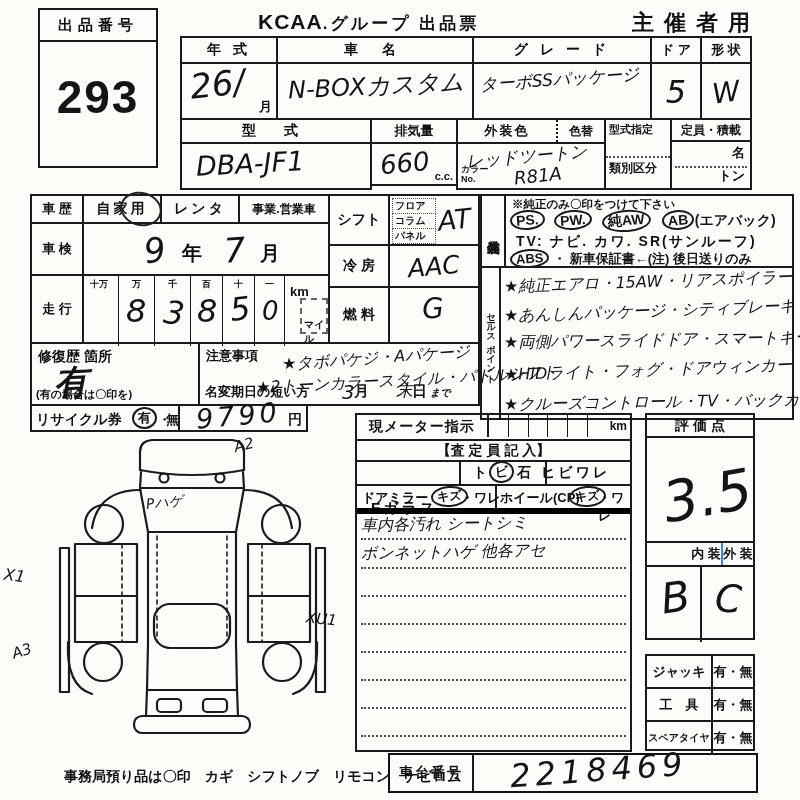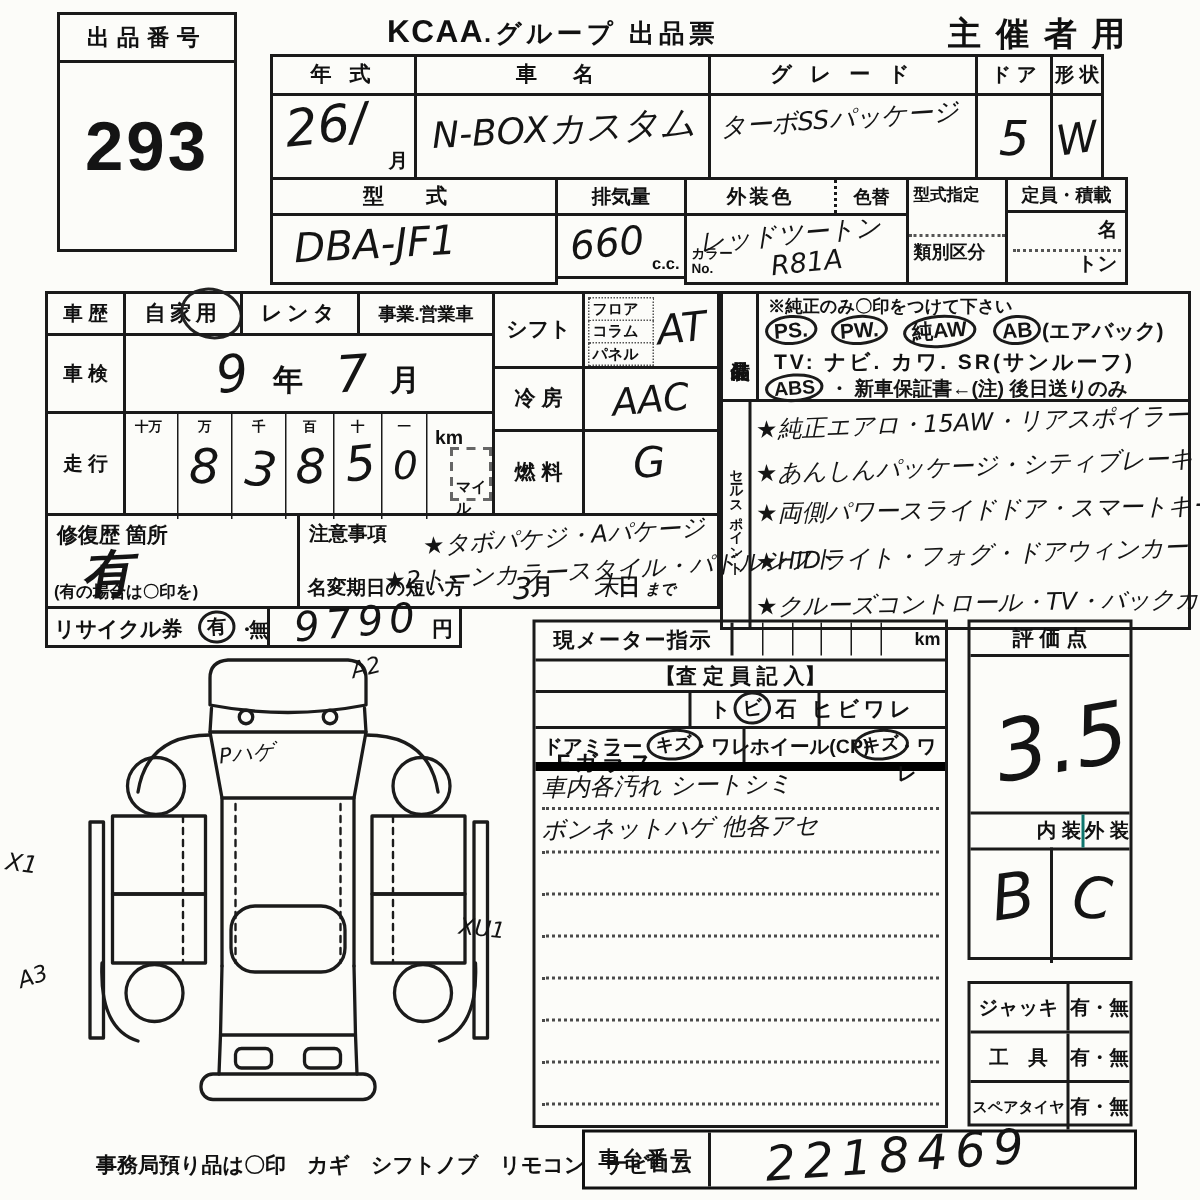--- a/index.html
+++ b/index.html
@@ -41,21 +41,21 @@
     <div class="hw" style="position:absolute;left:10px;top:32px;font-size:24px;transform:rotate(-3deg);">N-BOXカスタム</div>
   </div>
   <div class="abs b2" style="left:472px;top:36px;width:180px;height:84px;">
     <div class="ctr lbl" style="height:24px;border-bottom:2px solid #1a1a1a;font-size:14px;letter-spacing:4px;">グ レ ー ド</div>
     <div class="hw" style="position:absolute;left:6px;top:30px;font-size:17px;transform:rotate(-4deg);">ターボSSパッケージ</div>
   </div>
   <div class="abs b2" style="left:650px;top:36px;width:52px;height:84px;">
     <div class="ctr lbl" style="height:24px;border-bottom:2px solid #1a1a1a;font-size:13px;">ド ア</div>
     <div class="ctr hw" style="height:56px;font-size:32px;">5</div>
   </div>
-  <div class="abs b2" style="left:700px;top:36px;width:36px;height:84px;">
+  <div class="abs b2" style="left:700px;top:36px;width:52px;height:84px;">
     <div class="ctr lbl" style="height:24px;border-bottom:2px solid #1a1a1a;font-size:13px;">形 状</div>
     <div class="ctr hw" style="height:56px;font-size:28px;transform:rotate(-8deg);">W</div>
   </div>
 
   <div class="abs b2" style="left:180px;top:118px;width:192px;height:72px;">
     <div class="ctr lbl" style="height:22px;border-bottom:2px solid #1a1a1a;font-size:14px;letter-spacing:12px;">型 式</div>
     <div class="hw" style="position:absolute;left:14px;top:28px;font-size:27px;transform:rotate(-3deg);">DBA-JF1</div>
   </div>
   <div class="abs b2" style="left:370px;top:118px;width:88px;height:68px;">
     <div class="ctr lbl" style="height:22px;border-bottom:2px solid #1a1a1a;font-size:13px;">排気量</div>
@@ -240,21 +240,21 @@
       <div class="dotline" style="top:165px;"></div>
       <div class="dotline" style="top:193px;"></div>
       <div class="dotline" style="top:221px;"></div>
     </div>
   </div>
 
   <div class="abs b2" style="left:645px;top:413px;width:110px;height:227px;">
     <div class="ctr lbl" style="height:21px;border-bottom:2px solid #1a1a1a;font-size:14px;">評 価 点</div>
     <div class="hw" style="position:absolute;left:16px;top:48px;font-size:56px;transform:rotate(-10deg);">3.5</div>
     <div style="position:absolute;left:0;right:0;top:126px;height:22px;border-top:2px solid #1a1a1a;border-bottom:2px solid #1a1a1a;display:flex;">
-      <div class="ctr lbl" style="flex:1;font-size:13px;border-right:2px solid #0f766e;margin-left:44px;">内 装</div>
+      <div class="ctr lbl" style="flex:1;font-size:13px;border-right:2px solid #3b82f6;margin-left:44px;">内 装</div>
       <div class="ctr lbl" style="flex:1;font-size:13px;">外 装</div>
     </div>
     <div class="vline" style="left:53px;top:150px;height:77px;border-left-width:2px;"></div>
     <div class="hw" style="position:absolute;left:14px;top:158px;font-size:42px;transform:rotate(-8deg);">B</div>
     <div class="hw" style="position:absolute;left:68px;top:162px;font-size:38px;transform:rotate(4deg);">C</div>
   </div>
 
   <div class="abs b2" style="left:645px;top:654px;width:110px;height:97px;">
     <div style="display:flex;height:31px;border-bottom:2px solid #1a1a1a;">
       <div class="ctr lbl" style="width:64px;border-right:2px solid #1a1a1a;font-size:13px;">ジャッキ</div>

